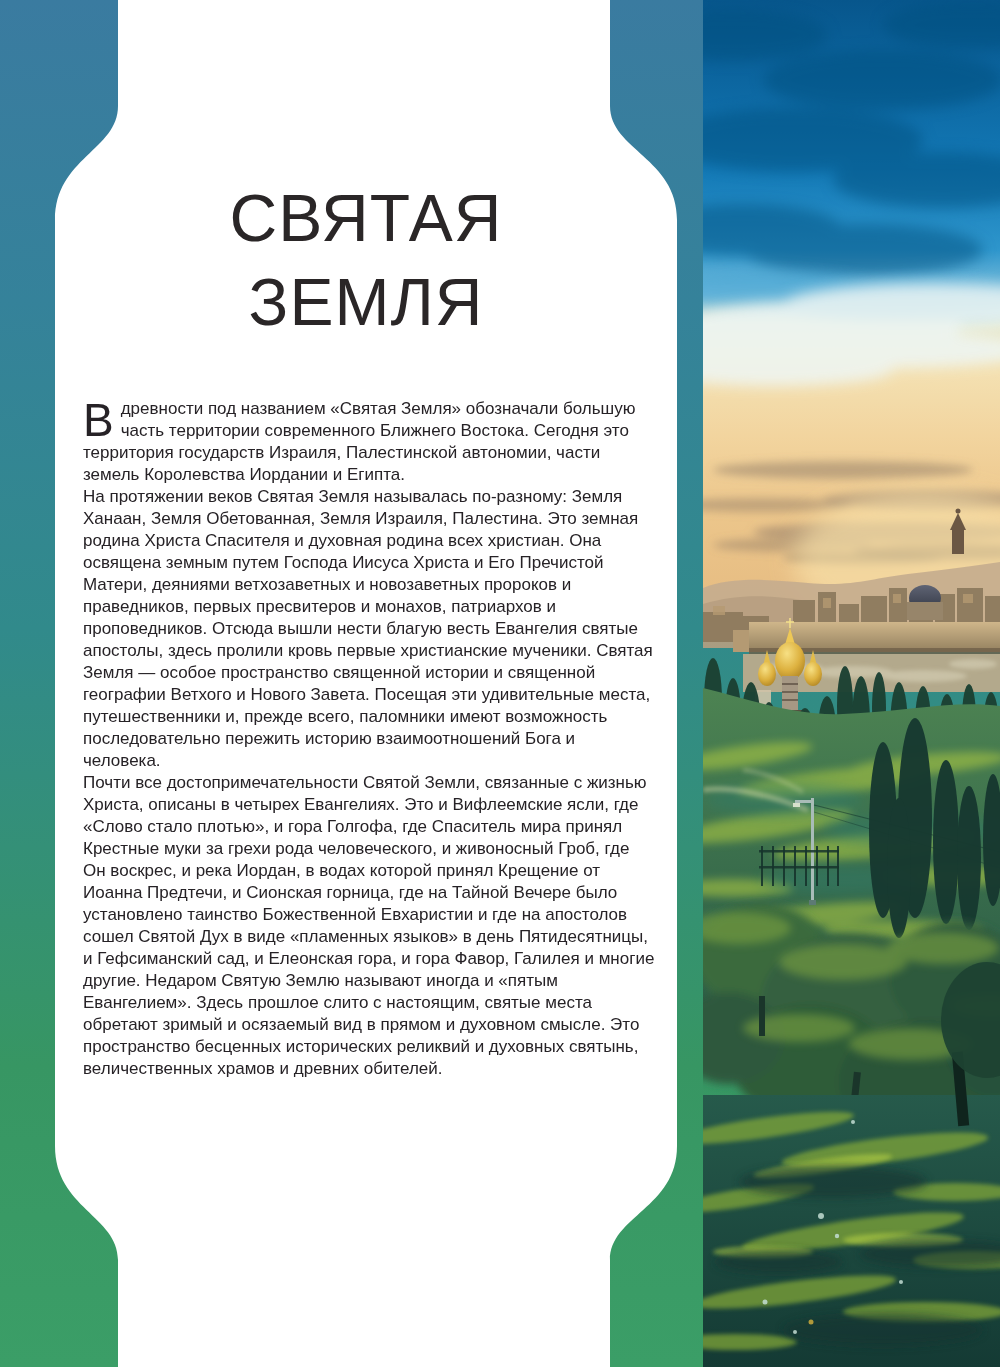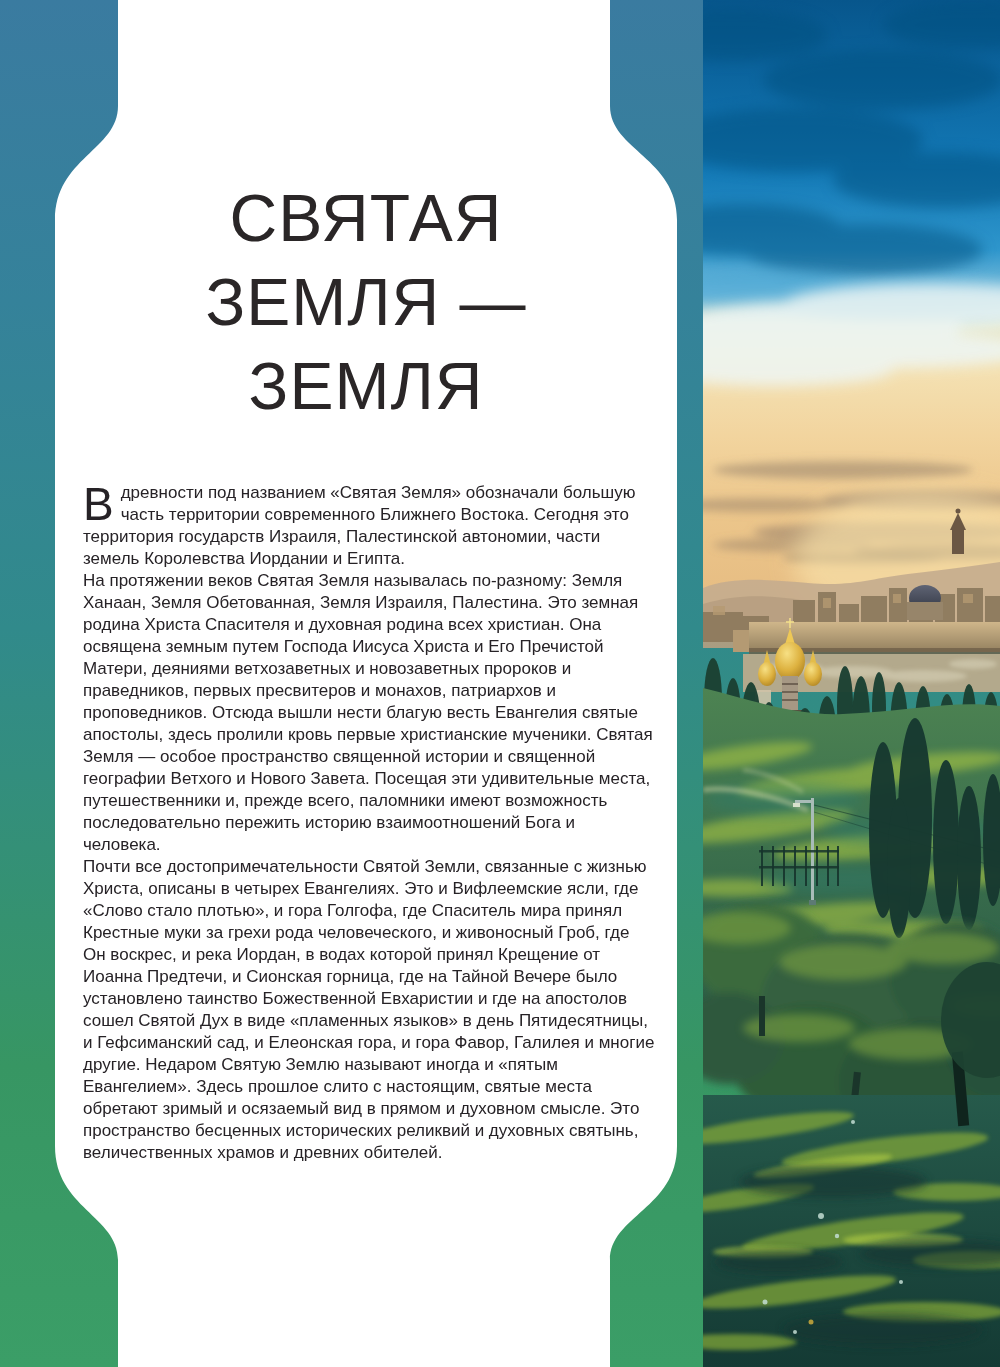--- a/index.html
+++ b/index.html
@@ -319,21 +319,20 @@
   </svg>
 </div>
 
 <svg class="panel-svg" viewBox="0 0 1000 1367">
   <path d="M118,0 L610,0 L610,106 C610,150 677,158 677,220 L677,1146 C677,1208 610,1216 610,1260 L610,1367 L118,1367 L118,1260 C118,1216 55,1208 55,1146 L55,220 C55,158 118,150 118,106 Z" fill="#ffffff"></path>
 </svg>
 
 <div class="content">
   <div class="title">
     <div>СВЯТАЯ</div>
-    <div>ЗЕМЛЯ —</div>
     <div>ЗЕМЛЯ</div>
   </div>
   <div class="article">
     <p><span class="dropcap">В</span><span>древности под названием «Святая Земля» обозначали большую часть территории современного Ближнего Востока. Сегодня это территория государств Израиля, Палестинской автономии, части земель Королевства Иордании и Египта.</span></p>
     <p>На протяжении веков Святая Земля называлась по-разному: Земля Ханаан, Земля Обетованная, Земля Израиля, Палестина. Это земная родина Христа Спасителя и духовная родина всех христиан. Она освящена земным путем Господа Иисуса Христа и Его Пречистой Матери, деяниями ветхозаветных и новозаветных пророков и праведников, первых пресвитеров и монахов, патриархов и проповедников. Отсюда вышли нести благую весть Евангелия святые апостолы, здесь пролили кровь первые христианские мученики. Святая Земля — особое пространство священной истории и священной географии Ветхого и Нового Завета. Посещая эти удивительные места, путешественники и, прежде всего, паломники имеют возможность последовательно пережить историю взаимоотношений Бога и человека.</p>
     <p>Почти все достопримечательности Святой Земли, связанные с жизнью Христа, описаны в четырех Евангелиях. Это и Вифлеемские ясли, где «Слово стало плотью», и гора Голгофа, где Спаситель мира принял Крестные муки за грехи рода человеческого, и живоносный Гроб, где Он воскрес, и река Иордан, в водах которой принял Крещение от Иоанна Предтечи, и Сионская горница, где на Тайной Вечере было установлено таинство Божественной Евхаристии и где на апостолов сошел Святой Дух в виде «пламенных языков» в день Пятидесятницы, и Гефсиманский сад, и Елеонская гора, и гора Фавор, Галилея и многие другие. Недаром Святую Землю называют иногда и «пятым Евангелием». Здесь прошлое слито с настоящим, святые места обретают зримый и осязаемый вид в прямом и духовном смысле. Это пространство бесценных исторических реликвий и духовных святынь, величественных храмов и древних обителей.</p>
   </div>
 </div>
 
 </body></html>

